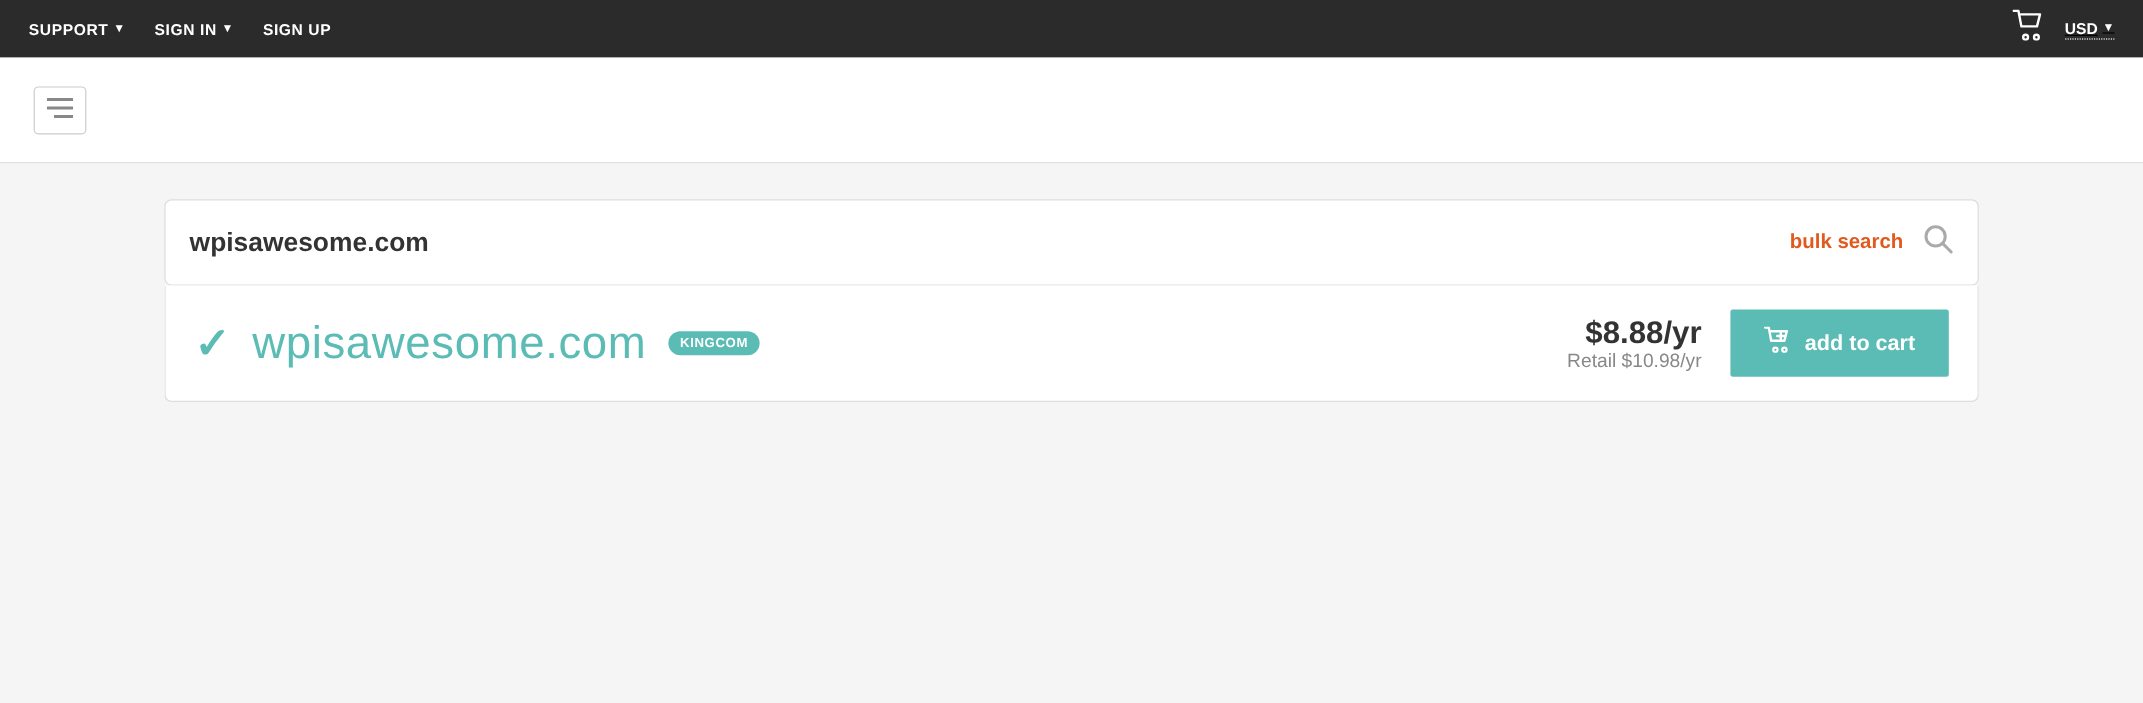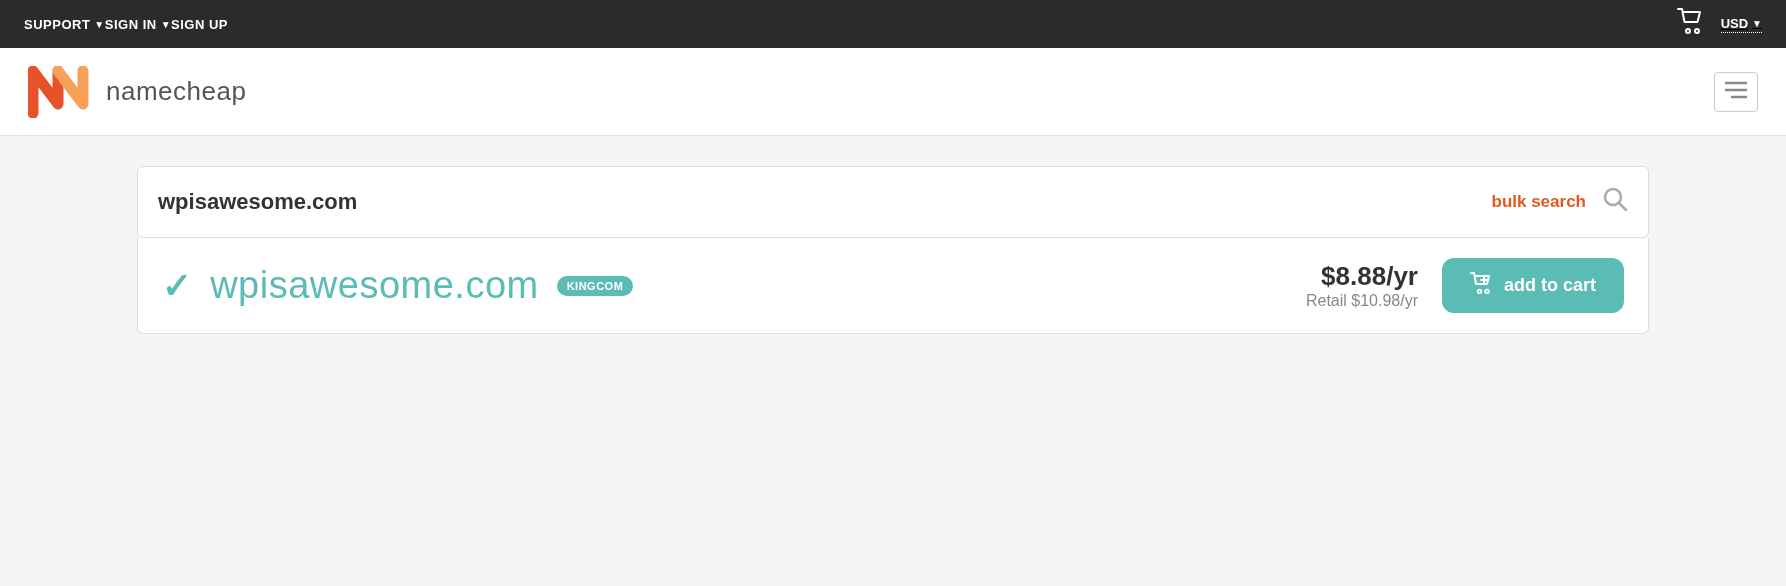--- a/index.html
+++ b/index.html
@@ -10,20 +10,21 @@
       background: #2b2b2b;
       display: flex;
       align-items: center;
       justify-content: space-between;
       padding: 0 24px;
       height: 48px;
     }
     .top-nav-left {
       display: flex;
       align-items: center;
+      gap: 24px;
     }
     .top-nav-item {
       color: #ffffff;
       font-size: 13px;
       font-weight: 600;
       letter-spacing: 0.5px;
       cursor: pointer;
       display: flex;
       align-items: center;
       gap: 4px;
@@ -186,21 +187,21 @@
       color: #333;
     }
     .price-retail {
       font-size: 16px;
       color: #888;
     }
     .add-to-cart-btn {
       background: #5bbcb5;
       color: #fff;
       border: none;
-      border-radius: 12px;
+      border-radius: 2px;
       padding: 14px 28px;
       font-size: 18px;
       font-weight: 600;
       cursor: pointer;
       display: flex;
       align-items: center;
       gap: 10px;
       white-space: nowrap;
     }
     .cart-btn-icon {
@@ -233,28 +234,20 @@
       </svg>
     </span>
     <span class="currency-selector">
       <span>USD</span>
       <span class="chevron">▼</span>
     </span>
   </div>
 </nav>
 
 <header class="header">
-  <div class="logo-wrap">
-
-    <svg class="logo-icon" viewBox="0 0 68 52" fill="none" xmlns="http://www.w3.org/2000/svg">
-      <path d="M5 47 L5 5 L30 38 L30 5" stroke="#e8522a" stroke-width="11" stroke-linecap="round" stroke-linejoin="round" fill="none"></path>
-      <path d="M30 5 L55 38 L55 5" stroke="#f7a05a" stroke-width="11" stroke-linecap="round" stroke-linejoin="round" fill="none"></path>
-    </svg>
-    <span class="logo-text">namecheap</span>
-  </div>
   <div class="hamburger-icon">
     <svg width="22" height="18" viewBox="0 0 22 18" fill="none" xmlns="http://www.w3.org/2000/svg">
       <line x1="0" y1="2" x2="22" y2="2" stroke="#888" stroke-width="2.5"></line>
       <line x1="0" y1="9" x2="22" y2="9" stroke="#888" stroke-width="2.5"></line>
       <line x1="6" y1="16" x2="22" y2="16" stroke="#888" stroke-width="2.5"></line>
     </svg>
   </div>
 </header>
 
 <div class="main-content">

